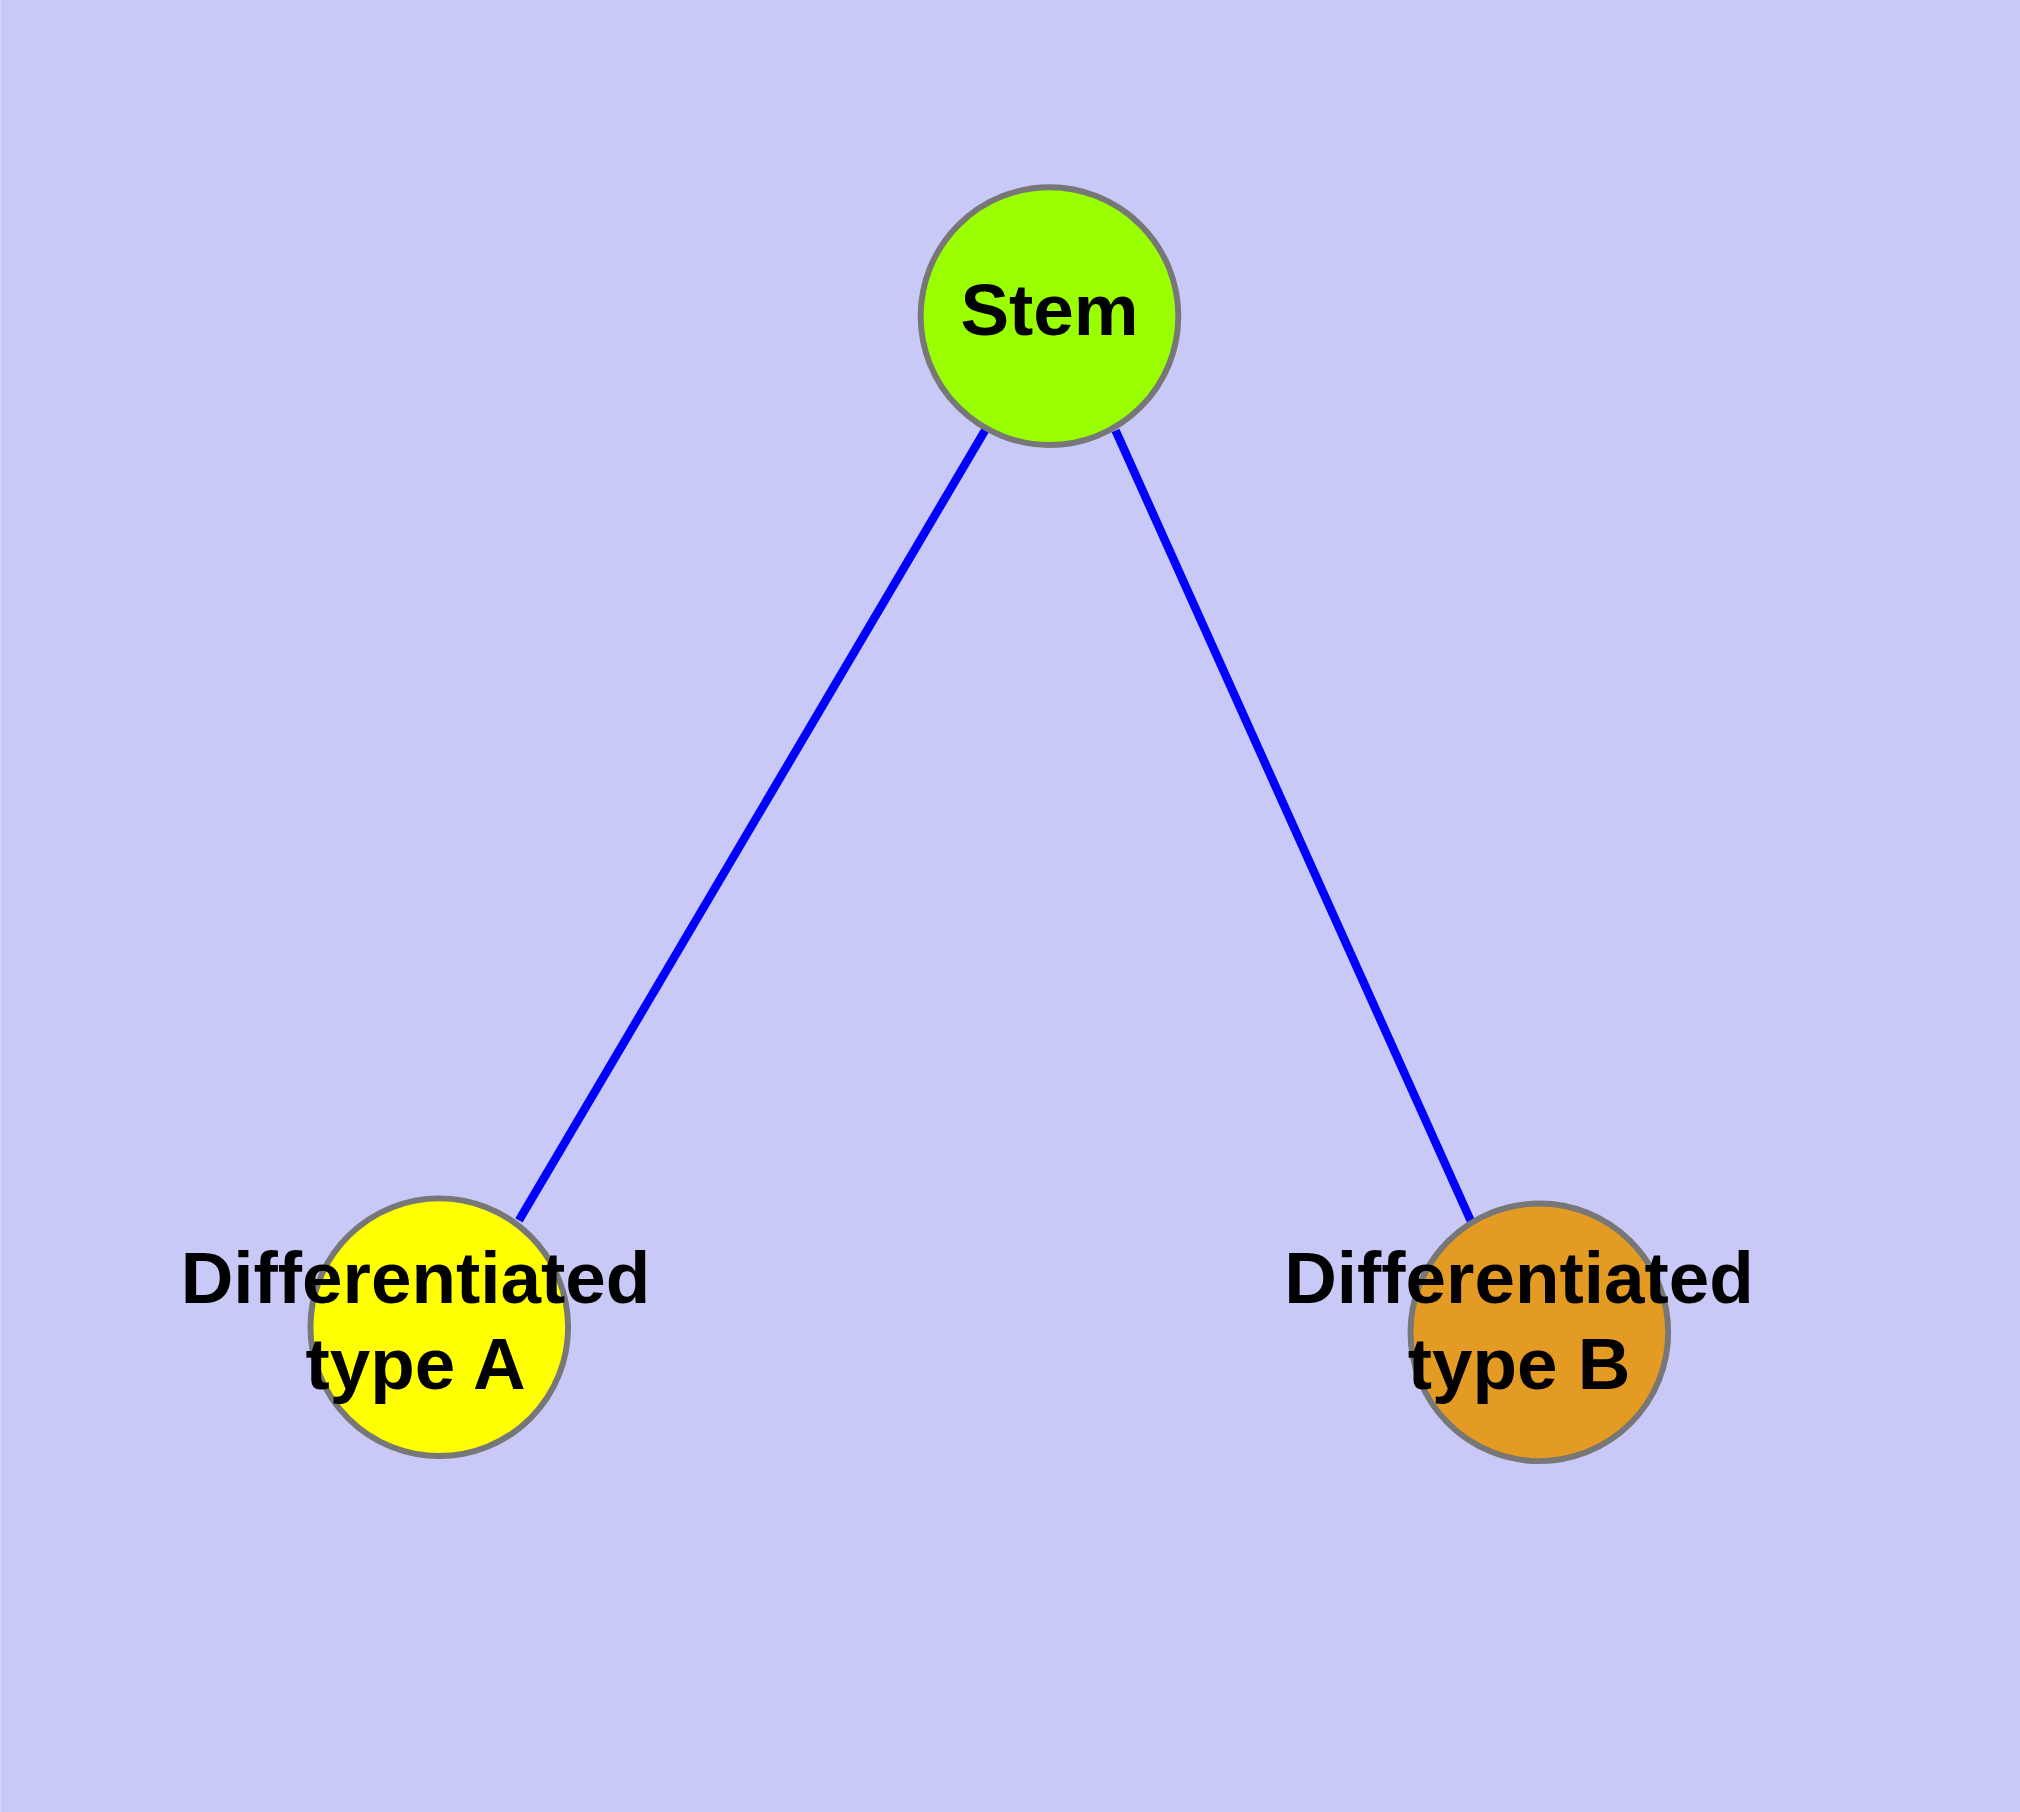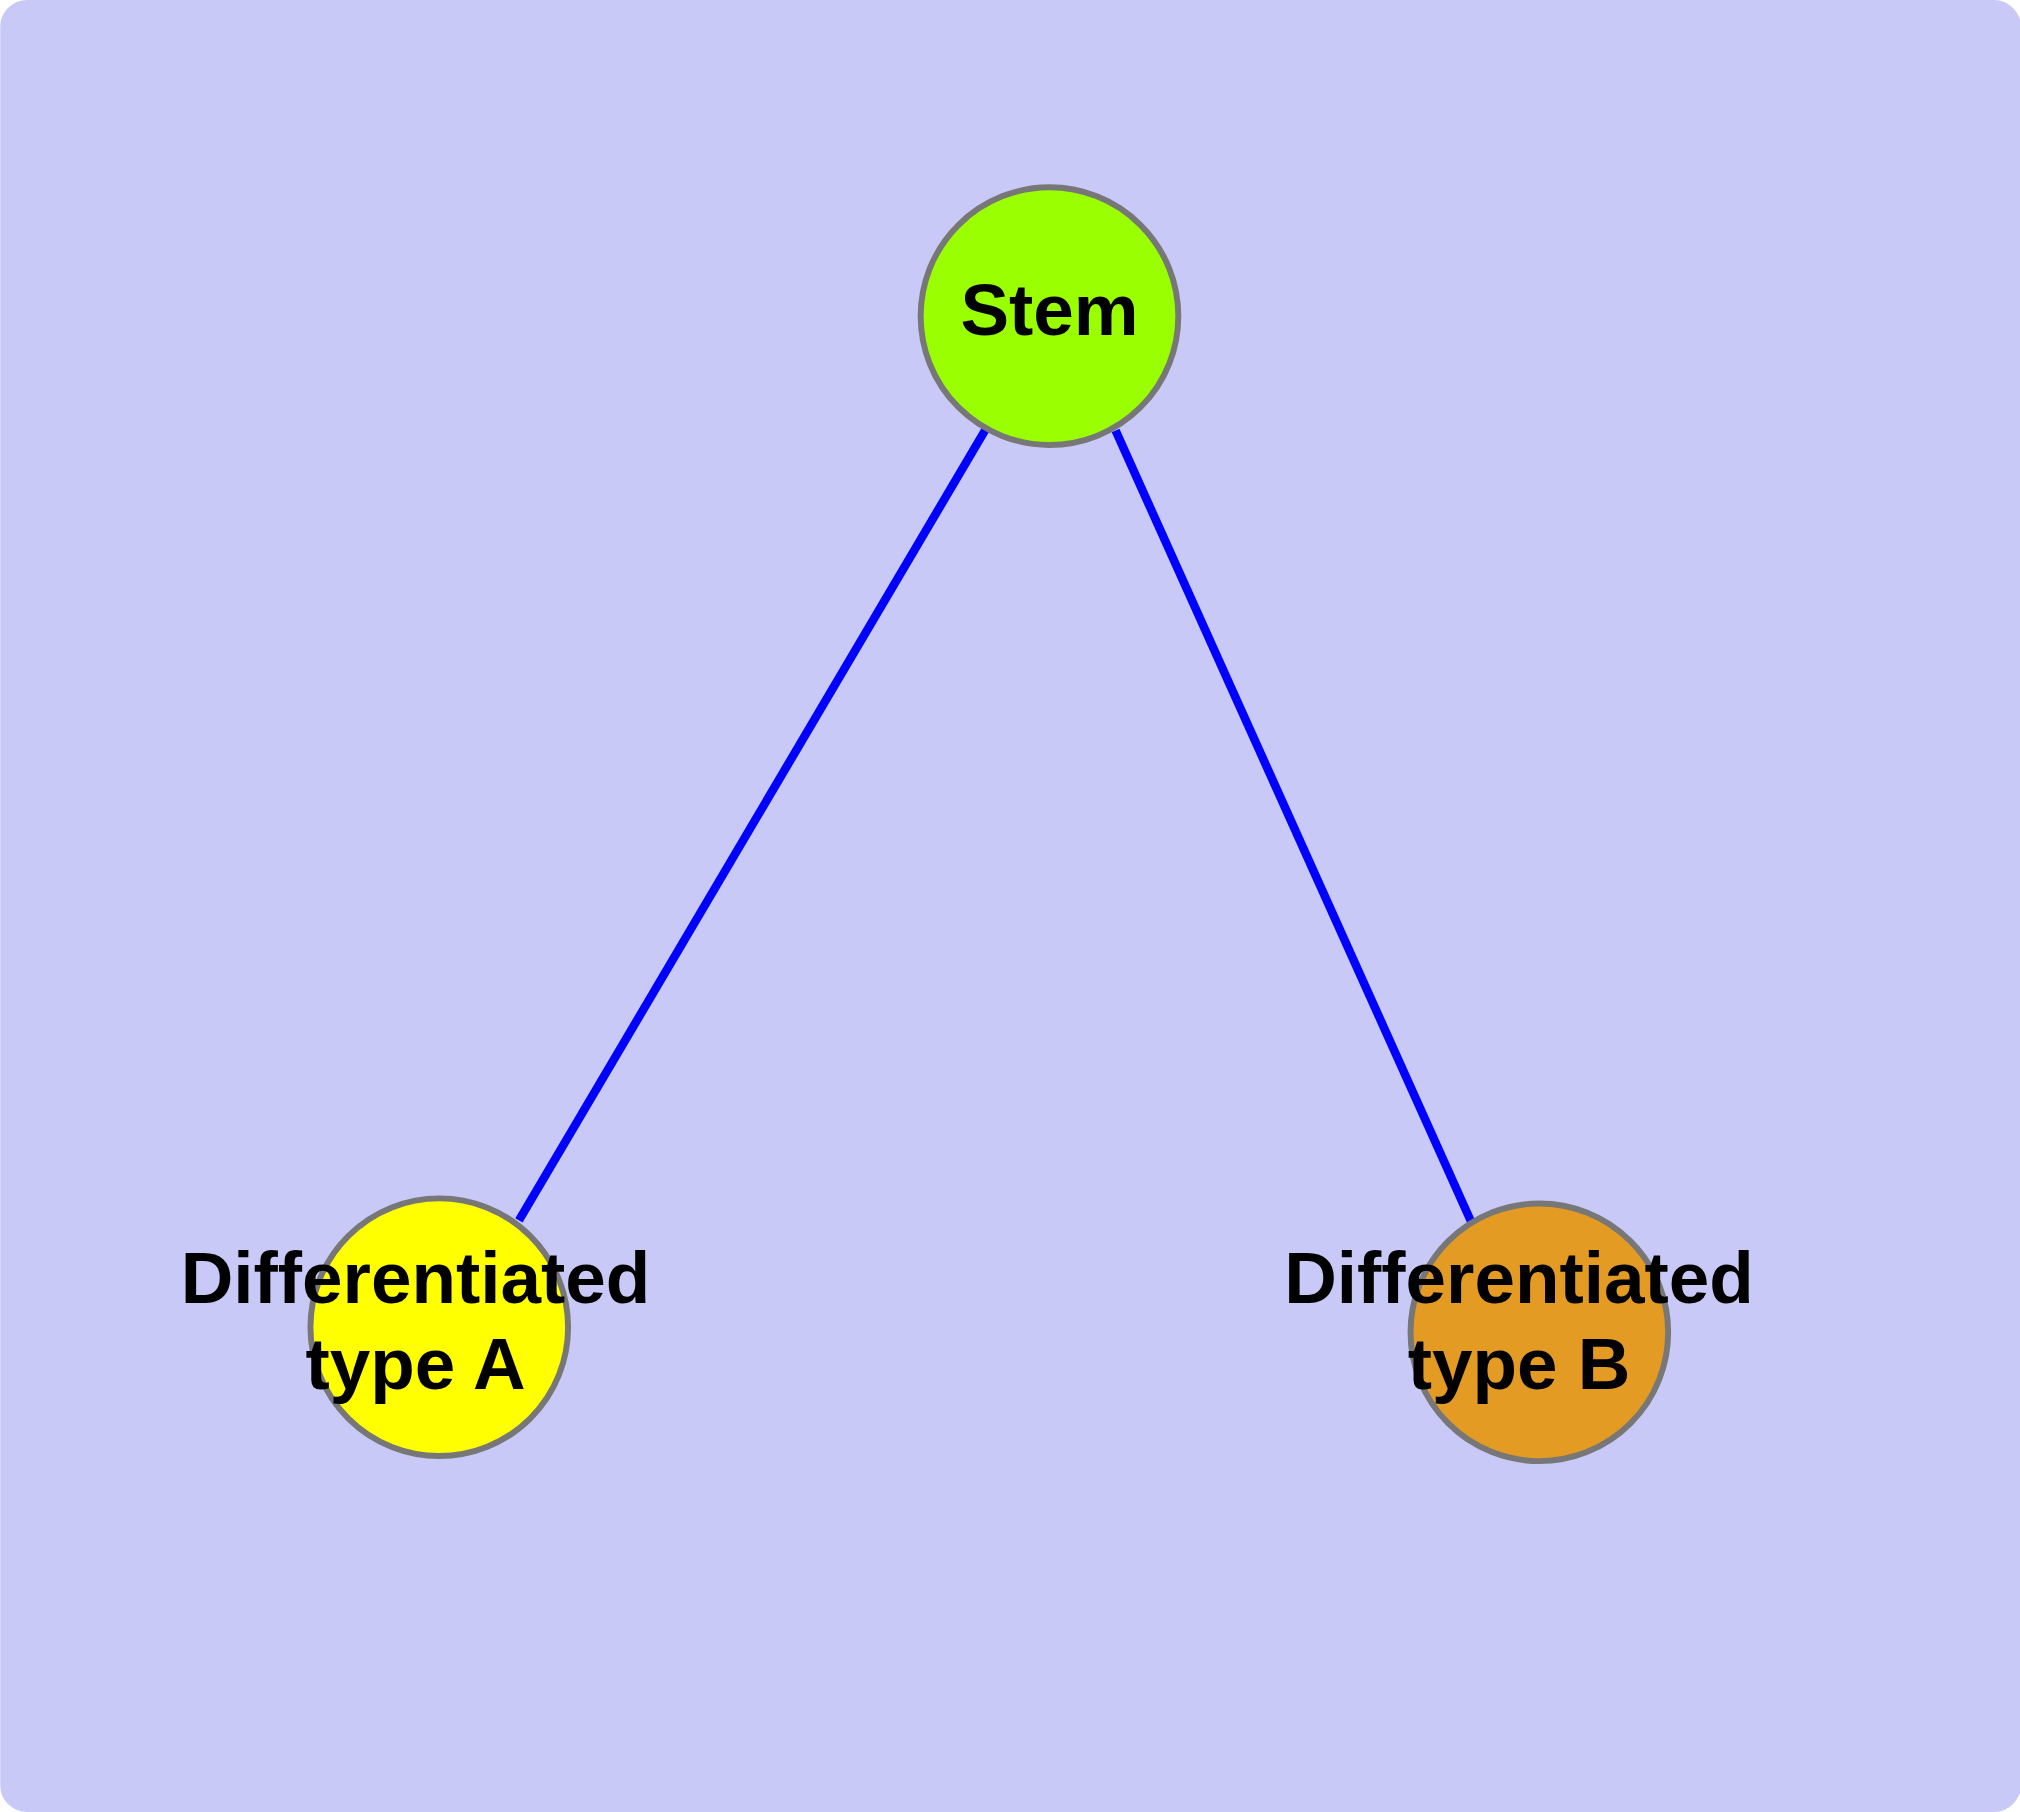--- a/index.html
+++ b/index.html
@@ -27,21 +27,21 @@
     font-family: "Liberation Sans", sans-serif;
     font-weight: bold;
     fill: #000000;
     text-anchor: middle;
     dominant-baseline: middle;
   }
 </style>
 </head>
 <body>
 
-<div id="canvas" style="width: 2021px; height: 1812px; border-radius: 27px;">
+<div id="canvas" style="width: 2021px; height: 1812px;">
   <svg id="graph-svg" viewBox="0 0 2384 2138" xmlns="http://www.w3.org/2000/svg" style="width: 2021px; height: 1812px;">
 
     <rect id="bg-rect" x="0" y="0" width="2384" height="2138" fill="#c9c9f7"></rect>
 
     <g id="edges-layer">
         <line x1="1163" y1="506" x2="612" y2="1440" stroke="#0000ff" stroke-width="10" stroke-linecap="butt"></line>
         <line x1="1316" y1="508" x2="1738" y2="1447" stroke="#0000ff" stroke-width="10" stroke-linecap="butt"></line>
       </g>
     <g id="nodes-layer">
         <circle cx="1238" cy="373" r="152" fill="#9aff00" stroke="#777777" stroke-width="7"></circle>

